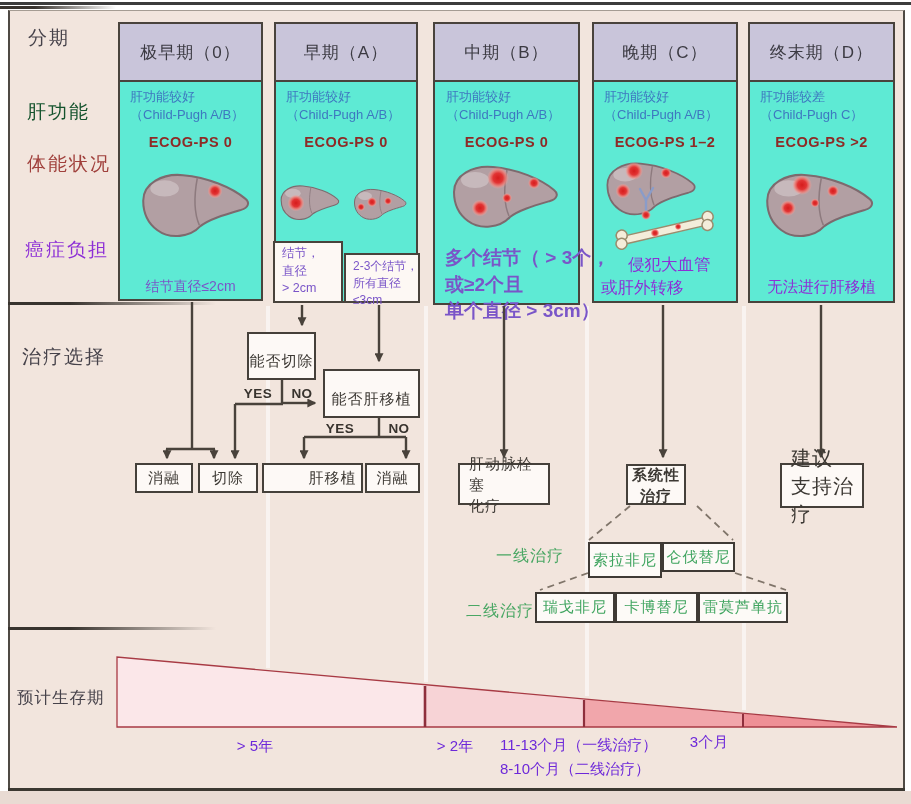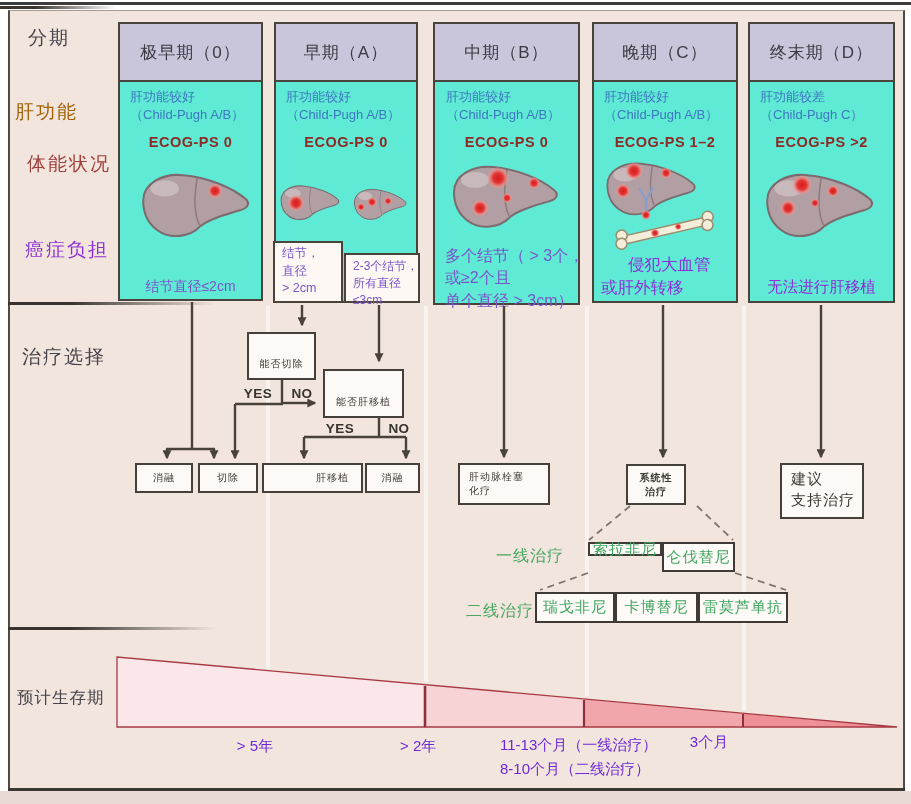--- a/index.html
+++ b/index.html
@@ -18,21 +18,21 @@
              justify-content:center;font-size:17px;color:#3b3a42;letter-spacing:1px;}
   .lf{font-size:13px;line-height:1.45;color:#3e78c0;z-index:3;white-space:nowrap;}
   .ecog{font-size:14.5px;font-weight:bold;color:#8e2a26;text-align:center;z-index:3;letter-spacing:0.5px;}
   .purple{color:#7a55c8;}
   .violet{color:#8d2fd6;}
   .burden{z-index:3;}
   .subbox{border:2px solid #49433c;background:#fdf8f4;z-index:4;font-size:12.5px;line-height:1.45;
           color:#7a55c8;padding:2px 0 0 7px;white-space:nowrap;}
   .stripe{width:4px;background:rgba(255,255,255,0.55);z-index:2;}
   .flowbox{border:2px solid #45403a;background:#fdf9f6;color:#3c3833;display:flex;align-items:center;
-           justify-content:center;font-size:10px;z-index:6;letter-spacing:1px;}
+           justify-content:center;font-size:15px;z-index:6;letter-spacing:1px;}
   .flowbox.bottomtext{align-items:flex-end;padding-bottom:7px;}
   .flowbox.lefttext{align-items:center;justify-content:flex-start;padding-left:9px;}
   .multiline{display:block;line-height:1.4;}
   .yesno{font-size:13.5px;font-weight:bold;color:#38332e;z-index:6;text-align:center;letter-spacing:0.5px;}
   .drugbox{border:2px solid #3f3a35;background:#fdfaf7;color:#3fa45f;display:flex;align-items:center;
            justify-content:center;font-size:15px;z-index:6;letter-spacing:1px;}
   .greenlabel{font-size:16px;color:#4aa764;z-index:6;letter-spacing:1px;white-space:nowrap;}
   .survlabel{font-size:15px;color:#6d28d9;z-index:6;white-space:nowrap;}
   .illus{z-index:4;}
   svg{display:block;}
@@ -61,21 +61,21 @@
 
   <div class="abs canvas"></div>
   <div class="abs topline"></div>
   <div class="abs bottomline"></div>
   <div class="abs understrip"></div>
   <div class="abs tick" style="left:0;top:6px;width:116px;"></div>
   <div class="abs tick" style="left:8px;top:302px;width:208px;"></div>
   <div class="abs tick" style="left:8px;top:627px;width:208px;"></div>
 
   <div class="abs rowlabel" style="left:28px;top:25px;">分期</div>
-  <div class="abs rowlabel" style="left:15px;top:99px;color:#a16207;">肝功能</div>
+  <div class="abs rowlabel" style="left:27px;top:99px;color:#14532d;">肝功能</div>
   <div class="abs rowlabel" style="left:27px;top:151px;color:#a0403c;">体能状况</div>
   <div class="abs rowlabel" style="left:25px;top:237px;color:#8d2fd6;">癌症负担</div>
   <div class="abs rowlabel" style="left:22px;top:344px;">治疗选择</div>
   <div class="abs rowlabel" style="left:17px;top:687px;font-size:16.5px;letter-spacing:1px;">预计生存期</div>
 
   <div class="abs column" style="left:118px;top:22px;width:145px;height:279px;">
     <div class="colheader">极早期（0）</div>
   </div>
   <div class="abs column" style="left:274px;top:22px;width:144px;height:281px;">
     <div class="colheader">早期（A）</div>
@@ -181,21 +181,21 @@
     <span class="multiline">结节，</span>
     <span class="multiline">直径</span>
     <span class="multiline">&gt; 2cm</span>
   </div>
   <div class="abs subbox" style="left:344px;top:253px;width:76px;height:50px;font-size:12px;line-height:1.3;padding-top:3px;">
     <span class="multiline">2-3个结节，</span>
     <span class="multiline">所有直径</span>
     <span class="multiline">≤3cm</span>
   </div>
 
-  <div class="abs burden purple" style="left:445px;top:245px;font-size:16px;line-height:1.35;">
+  <div class="abs burden purple" style="left:445px;top:245px;font-size:19px;line-height:1.35;font-weight:bold;">
     <span class="multiline">多个结节（ &gt; 3个，</span>
     <span class="multiline">或≥2个且</span>
     <span class="multiline">单个直径 &gt; 3cm）</span>
   </div>
   <div class="abs burden violet" style="left:594px;top:253px;width:142px;font-size:16.5px;line-height:1.35;">
     <span class="multiline" style="padding-left:34px;">侵犯大血管</span>
     <span class="multiline" style="padding-left:7px;">或肝外转移</span>
   </div>
   <div class="abs burden violet" style="left:748px;top:277px;width:147px;text-align:center;font-size:15.5px;">无法进行肝移植</div>
 
@@ -244,21 +244,21 @@
 
     <g stroke="#80756a" stroke-width="1.8" stroke-dasharray="7 5" fill="none">
       <path d="M630,506 L589,540"></path>
       <path d="M697,506 L733,540"></path>
       <path d="M588,573 L540,590"></path>
       <path d="M735,573 L786,590"></path>
     </g>
   </svg>
 
   <div class="abs flowbox bottomtext" style="left:247px;top:332px;width:69px;height:48px;">能否切除</div>
-  <div class="abs flowbox bottomtext" style="left:323px;top:369px;width:81px;height:49px;">能否肝移植</div>
+  <div class="abs flowbox bottomtext" style="left:323px;top:369px;width:97px;height:49px;">能否肝移植</div>
 
   <div class="abs yesno" style="left:240px;top:386px;width:36px;">YES</div>
   <div class="abs yesno" style="left:287px;top:386px;width:30px;">NO</div>
   <div class="abs yesno" style="left:322px;top:421px;width:36px;">YES</div>
   <div class="abs yesno" style="left:384px;top:421px;width:30px;">NO</div>
 
   <div class="abs flowbox" style="left:135px;top:463px;width:58px;height:30px;">消融</div>
   <div class="abs flowbox" style="left:198px;top:463px;width:60px;height:30px;">切除</div>
   <div class="abs flowbox" style="left:262px;top:463px;width:101px;height:30px;padding-left:40px;">肝移植</div>
   <div class="abs flowbox" style="left:365px;top:463px;width:55px;height:30px;">消融</div>
@@ -268,35 +268,35 @@
         <span class="multiline">肝动脉栓塞</span>
         <span class="multiline">化疗</span>
       </span>
   </div>
   <div class="abs flowbox" style="left:626px;top:464px;width:60px;height:41px;text-align:center;font-weight:bold;">
     <span>
         <span class="multiline">系统性</span>
         <span class="multiline">治疗</span>
       </span>
   </div>
-  <div class="abs flowbox lefttext" style="left:780px;top:463px;width:84px;height:56px;font-size:15px;font-family:Liberation Mono, monospace;">
+  <div class="abs flowbox lefttext" style="left:780px;top:463px;width:84px;height:45px;font-size:20px;">
     <span>
         <span class="multiline">建议</span>
         <span class="multiline">支持治疗</span>
       </span>
   </div>
 
   <div class="abs greenlabel" style="left:496px;top:546px;">一线治疗</div>
-  <div class="abs drugbox" style="left:588px;top:542px;width:74px;height:14px;">索拉非尼</div>
+  <div class="abs drugbox" style="left:588px;top:542px;width:74px;height:36px;">索拉非尼</div>
   <div class="abs drugbox" style="left:662px;top:542px;width:73px;height:30px;">仑伐替尼</div>
 
   <div class="abs greenlabel" style="left:466px;top:601px;">二线治疗</div>
   <div class="abs drugbox" style="left:535px;top:592px;width:80px;height:31px;">瑞戈非尼</div>
   <div class="abs drugbox" style="left:615px;top:592px;width:83px;height:31px;">卡博替尼</div>
   <div class="abs drugbox" style="left:698px;top:592px;width:90px;height:31px;">雷莫芦单抗</div>
 
   <div class="abs survlabel" style="left:180px;top:737px;width:150px;text-align:center;">&gt; 5年</div>
-  <div class="abs survlabel" style="left:400px;top:737px;width:110px;">&gt; 2年</div>
+  <div class="abs survlabel" style="left:400px;top:737px;width:110px;text-align:center;">&gt; 2年</div>
   <div class="abs survlabel" style="left:500px;top:736px;">11-13个月（一线治疗）</div>
   <div class="abs survlabel" style="left:500px;top:760px;">8-10个月（二线治疗）</div>
   <div class="abs survlabel" style="left:659px;top:733px;width:100px;text-align:center;">3个月</div>
 
 </div>
 
 </body></html>

